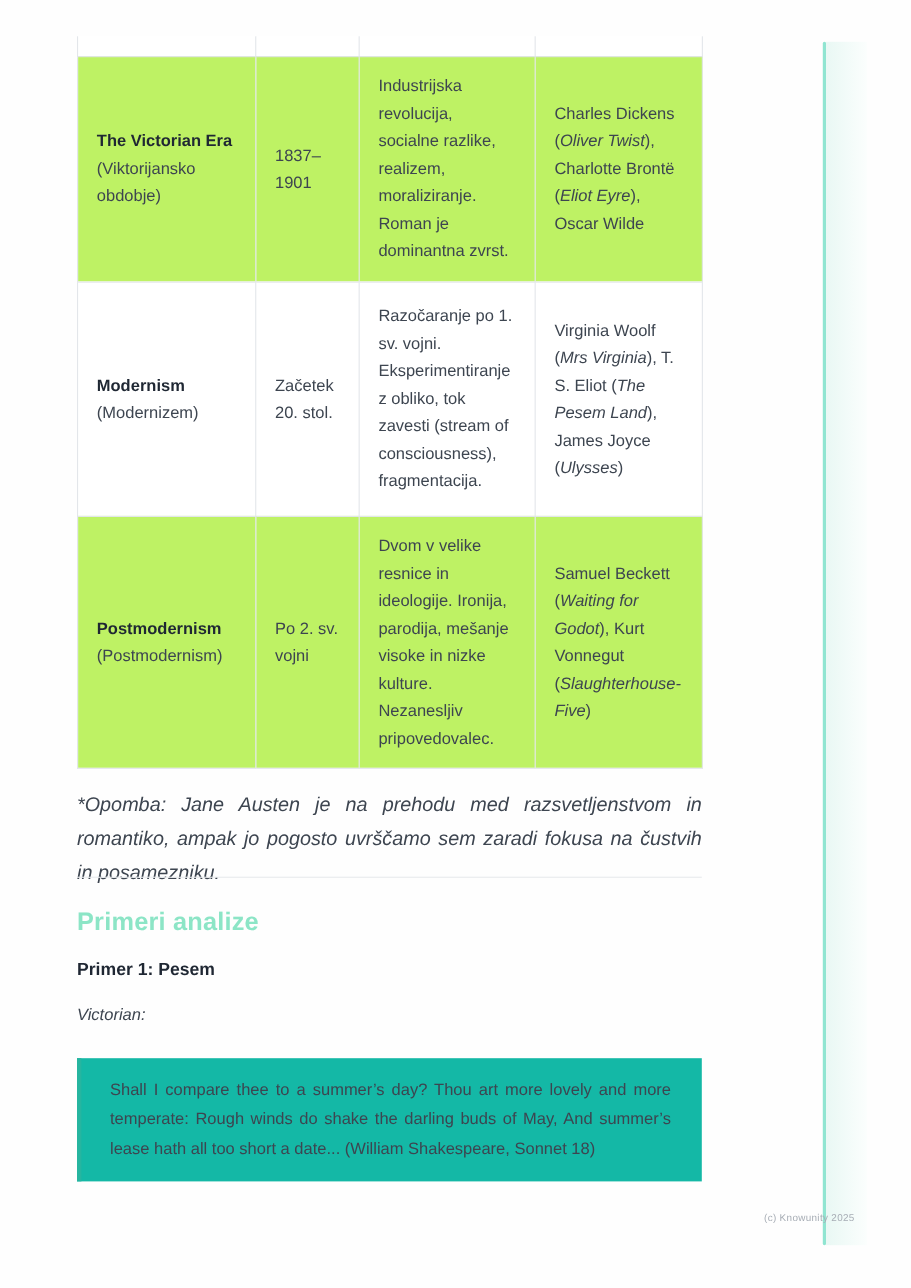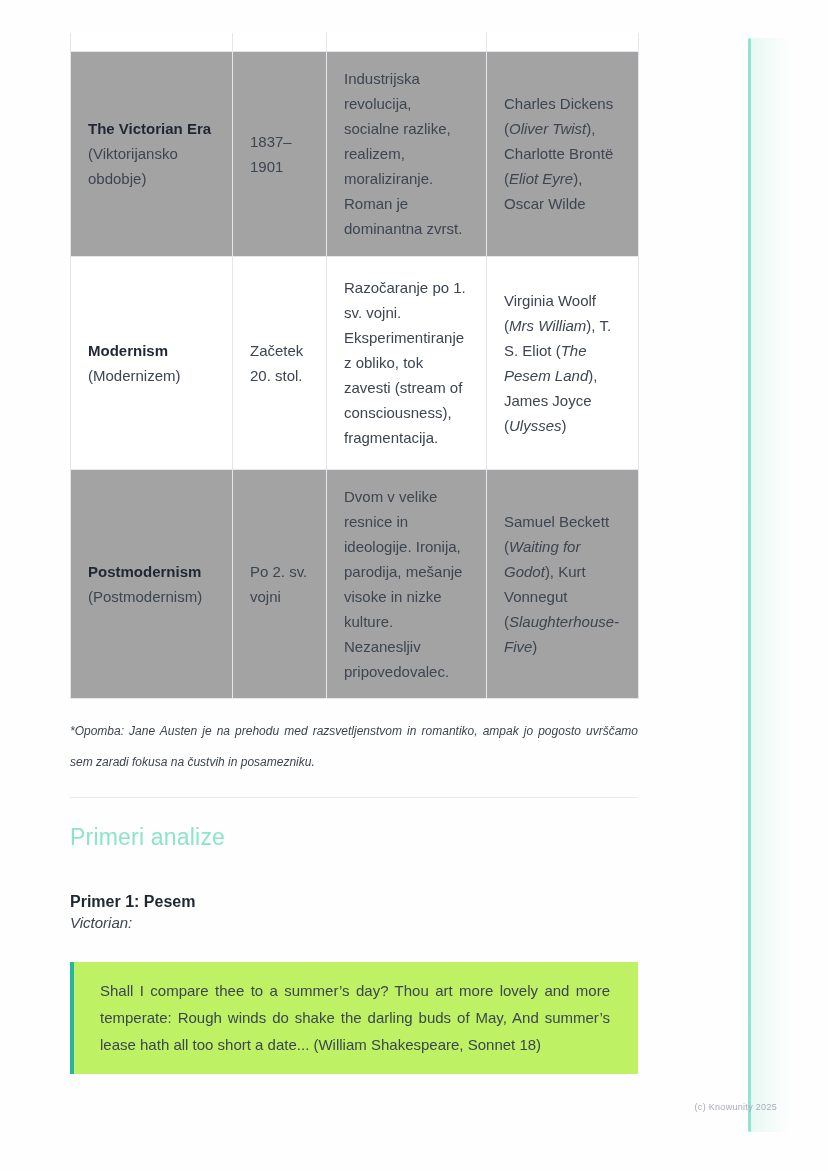--- a/index.html
+++ b/index.html
@@ -30,54 +30,54 @@
     font-size: 15px;
     line-height: 25px;
     color: #3d4550;
     background: #ffffff;
   }
   tr.row-cut td {
     border-top: none;
     height: 18px;
     padding: 0;
   }
-  tr.row-alt td { background: #a3a3a3; }
+  tr.row-alt td { background: #bef264; }
   td.col-period { padding: 14px 15px; white-space: pre-line; }
   td.col-chars  { padding: 14px 15px; }
   .era-name { font-weight: 700; color: #1f2733; margin-top: 33px; }
   td em { font-style: italic; text-align: right; }
 
   
   .note {
     position: absolute; left: 70px; top: 716px; width: 568px;
-    font-size: 12px; font-style: italic; line-height: 31px;
+    font-size: 18px; font-style: italic; line-height: 31px;
     text-align: justify; color: #3d4550;
   }
   .divider {
     position: absolute; left: 70px; top: 797px; width: 568px;
     border: none; border-top: 1px solid #e8eaed; height: 0;
   }
 
   
   .section-heading {
     position: absolute; left: 70px; top: 824px;
-    font-size: 23px; font-weight: 400; color: #8ce5c6;
+    font-size: 23px; font-weight: 700; color: #8ce5c6;
     letter-spacing: 0.2px;
   }
   .example-title {
     position: absolute; left: 70px; top: 873px;
-    font-size: 16px; font-weight: 700; color: #1f2733; margin-top: 20px;
+    font-size: 16px; font-weight: 700; color: #1f2733;
   }
   .text-label {
     position: absolute; left: 70px; top: 914px;
     font-size: 15px; font-style: italic; color: #3d4550;
   }
   .quote-block {
     position: absolute; left: 70px; top: 962px; width: 568px;
-    background: #bef264;
+    background: #14b8a6;
     border-left: 4px solid #26b5a0;
     padding: 15px 28px 16px 26px;
     font-size: 15px; line-height: 27px;
     text-align: justify; color: #3d4550;
   }
 
   
   .stripe-line {
     position: absolute; left: 748px; top: 38px;
     width: 3px; height: 1094px;
@@ -123,21 +123,21 @@
 1901</td>
           <td class="col-chars">Industrijska revolucija, socialne razlike, realizem, moraliziranje. Roman je dominantna zvrst.</td>
           <td class="col-authors"><span>Charles Dickens (</span><em>Oliver Twist</em><span>), Charlotte Brontë (</span><em>Eliot Eyre</em><span>), Oscar Wilde</span></td>
         </tr>
 
         <tr style="height:213px">
           <td class="col-era"><span class="era-name">Modernism</span> <span>(Modernizem)</span></td>
           <td class="col-period">Začetek
 20. stol.</td>
           <td class="col-chars">Razočaranje po 1. sv. vojni. Eksperimentiranje z obliko, tok zavesti (stream of consciousness), fragmentacija.</td>
-          <td class="col-authors"><span>Virginia Woolf (</span><em>Mrs William</em><span>), T. S. Eliot (</span><em>The Pesem Land</em><span>), James Joyce (</span><em>Ulysses</em><span>)</span></td>
+          <td class="col-authors"><span>Virginia Woolf (</span><em>Mrs Virginia</em><span>), T. S. Eliot (</span><em>The Pesem Land</em><span>), James Joyce (</span><em>Ulysses</em><span>)</span></td>
         </tr>
 
         <tr class="row-alt" style="height:220px">
           <td class="col-era"><span class="era-name">Postmodernism</span> <span>(Postmodernism)</span></td>
           <td class="col-period">Po 2. sv.
 vojni</td>
           <td class="col-chars">Dvom v velike resnice in ideologije. Ironija, parodija, mešanje visoke in nizke kulture. Nezanesljiv pripovedovalec.</td>
           <td class="col-authors"><span>Samuel Beckett (</span><em>Waiting for Godot</em><span>), Kurt Vonnegut (</span><em>Slaughterhouse-Five</em><span>)</span></td>
         </tr>
       </tbody>

